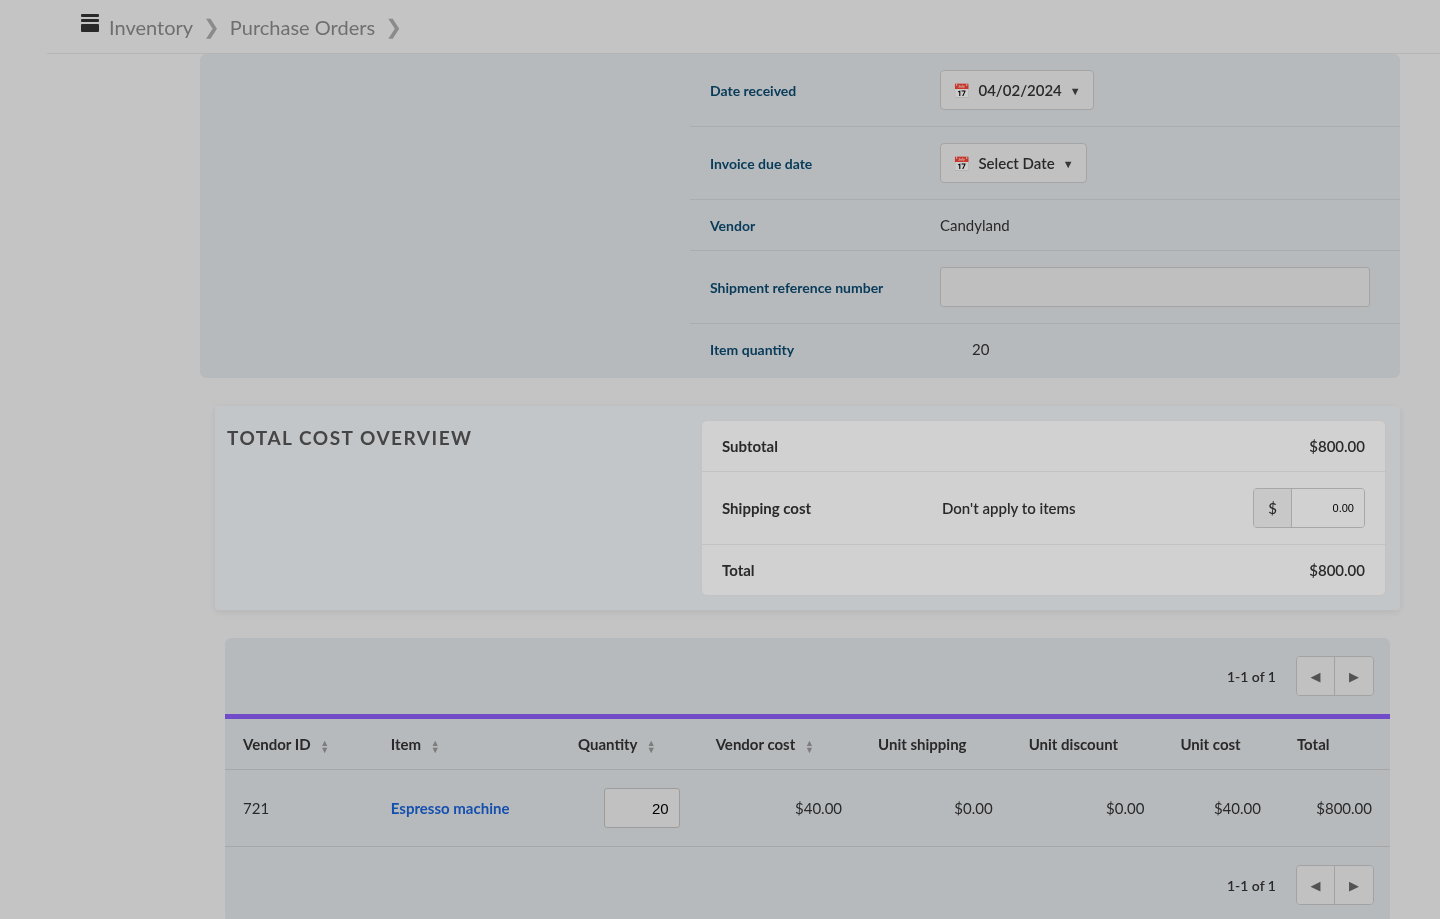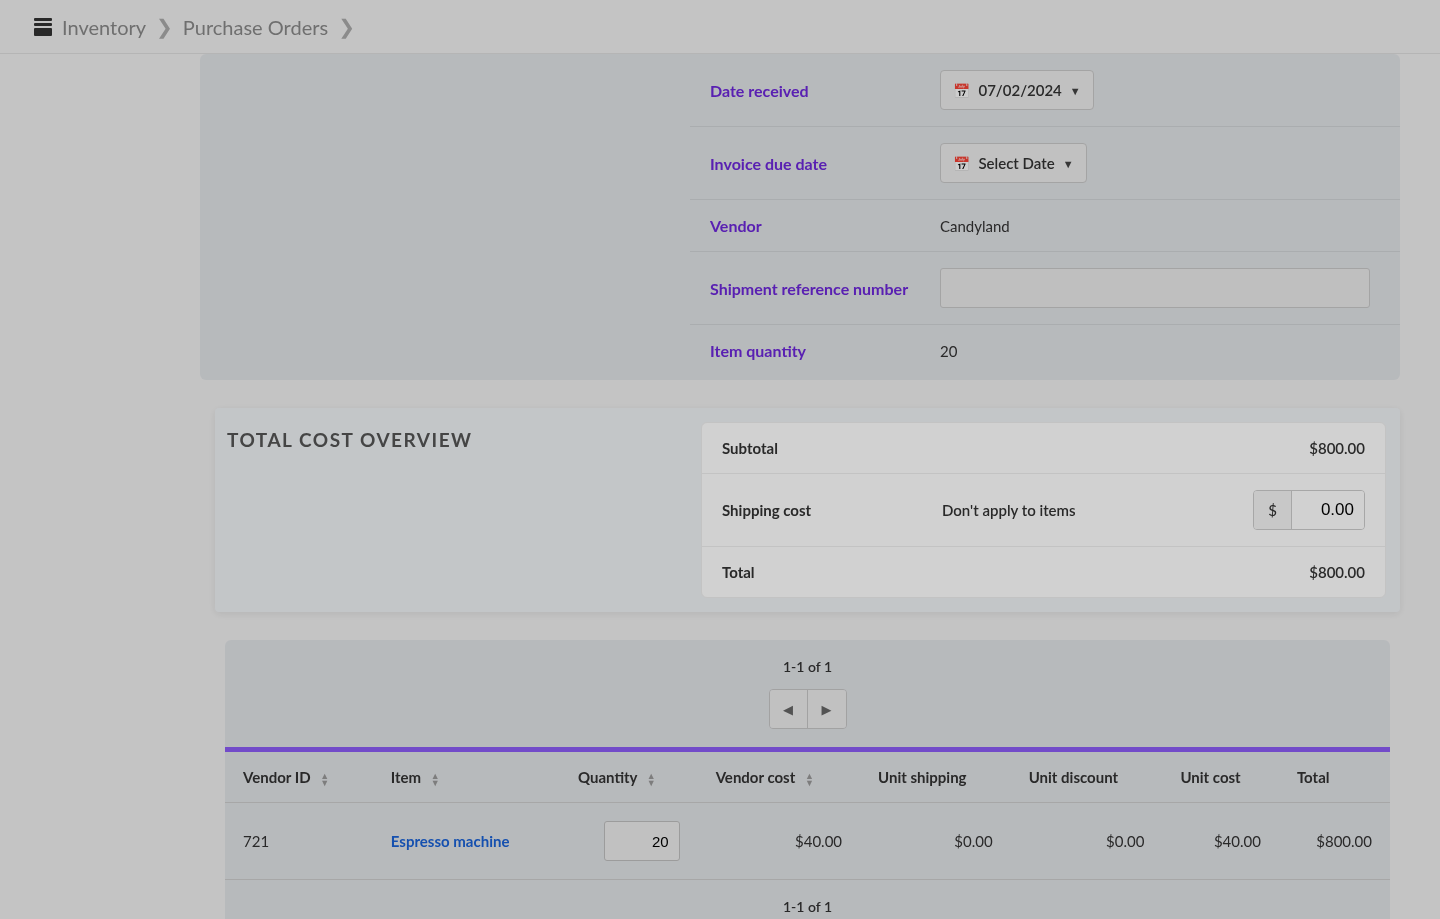--- a/index.html
+++ b/index.html
@@ -12,27 +12,28 @@
   }
   .overlay {
     position: fixed;
     inset: 0;
     background: rgba(0,0,0,0.18);
     z-index: 5;
     pointer-events: none;
   }
   .header {
     display: flex;
-    align-items: center;
+    align-items: flex-start;
     gap: 10px;
     padding: 14px 34px;
     background: #f0f0f0;
     border-bottom: 1px solid #ddd;
     position: relative;
     z-index: 1;
+    margin-left: 47px;
   }
   .header .icon-box {
     width: 18px; height: 18px;
     display: inline-flex;
     flex-direction: column;
     justify-content: space-between;
   }
   .header .icon-box span {
     display: block;
     background: #333;
@@ -70,22 +71,22 @@
     display: flex;
     align-items: center;
     border-bottom: 1px solid #d0d3d6;
     padding: 16px 20px;
     margin-left: 490px;
   }
   .detail-row:last-child { border-bottom: none; }
   .detail-label {
     flex: 0 0 230px;
     font-weight: 700;
-    color: #6d28d9;
-    font-size: 16px;
+    color: #0c4a6e;
+    font-size: 14px;
   }
   .detail-value {
     flex: 1;
     color: #333;
     font-size: 15px;
   }
   .date-btn {
     display: inline-flex;
     align-items: center;
     gap: 8px;
@@ -169,40 +170,39 @@
     justify-content: center;
     width: 38px;
     color: #333;
     font-weight: 500;
   }
   .input-money input {
     border: none;
     width: 72px;
     text-align: right;
     padding: 0 10px;
-    font-size: 17px;
+    font-size: 11px;
     outline: none;
   }
 
   
   .table-card {
     background: #e0e3e6;
     border-radius: 6px;
     margin-left: 185px;
     margin-right: 10px;
     position: relative;
     z-index: 1;
   }
   .pager-row {
     display: flex;
     justify-content: flex-end;
     align-items: center;
-    gap: 14px;
+    gap: 20px;
     padding: 18px 16px;
-    flex-direction: column;
   }
   .pager-text { font-size: 14px; color: #333; font-weight: 600; }
   .pager-btns {
     display: inline-flex;
     border: 1px solid #c6c6c6;
     border-radius: 4px;
     overflow: hidden;
   }
   .pager-btns button {
     width: 38px; height: 38px;
@@ -278,21 +278,21 @@
 </div>
 
 <div class="main">
 
   <div class="card-section" style="padding-bottom:4px;">
     <div class="detail-row" style="border-top:none;">
       <div class="detail-label">Date received</div>
       <div class="detail-value">
         <div class="date-btn">
           <span class="cal">📅</span>
-          <span>07/02/2024</span>
+          <span>04/02/2024</span>
           <span class="caret">▼</span>
         </div>
       </div>
     </div>
     <div class="detail-row">
       <div class="detail-label">Invoice due date</div>
       <div class="detail-value">
         <div class="date-btn">
           <span class="cal">📅</span>
           <span>Select Date</span>
@@ -303,21 +303,21 @@
     <div class="detail-row">
       <div class="detail-label">Vendor</div>
       <div class="detail-value">Candyland</div>
     </div>
     <div class="detail-row">
       <div class="detail-label">Shipment reference number</div>
       <div class="detail-value">
         <input class="text-input" type="text" value="" style="">
       </div>
     </div>
-    <div class="detail-row" style="border-bottom:none;">
+    <div class="detail-row" style="border-bottom:none;gap:32px;">
       <div class="detail-label">Item quantity</div>
       <div class="detail-value">20</div>
     </div>
   </div>
 
   <div class="highlight-wrap">
     <div class="overview-label">TOTAL COST OVERVIEW</div>
     <div class="overview-card">
       <div class="ov-row">
         <div class="ov-label">Subtotal</div>

